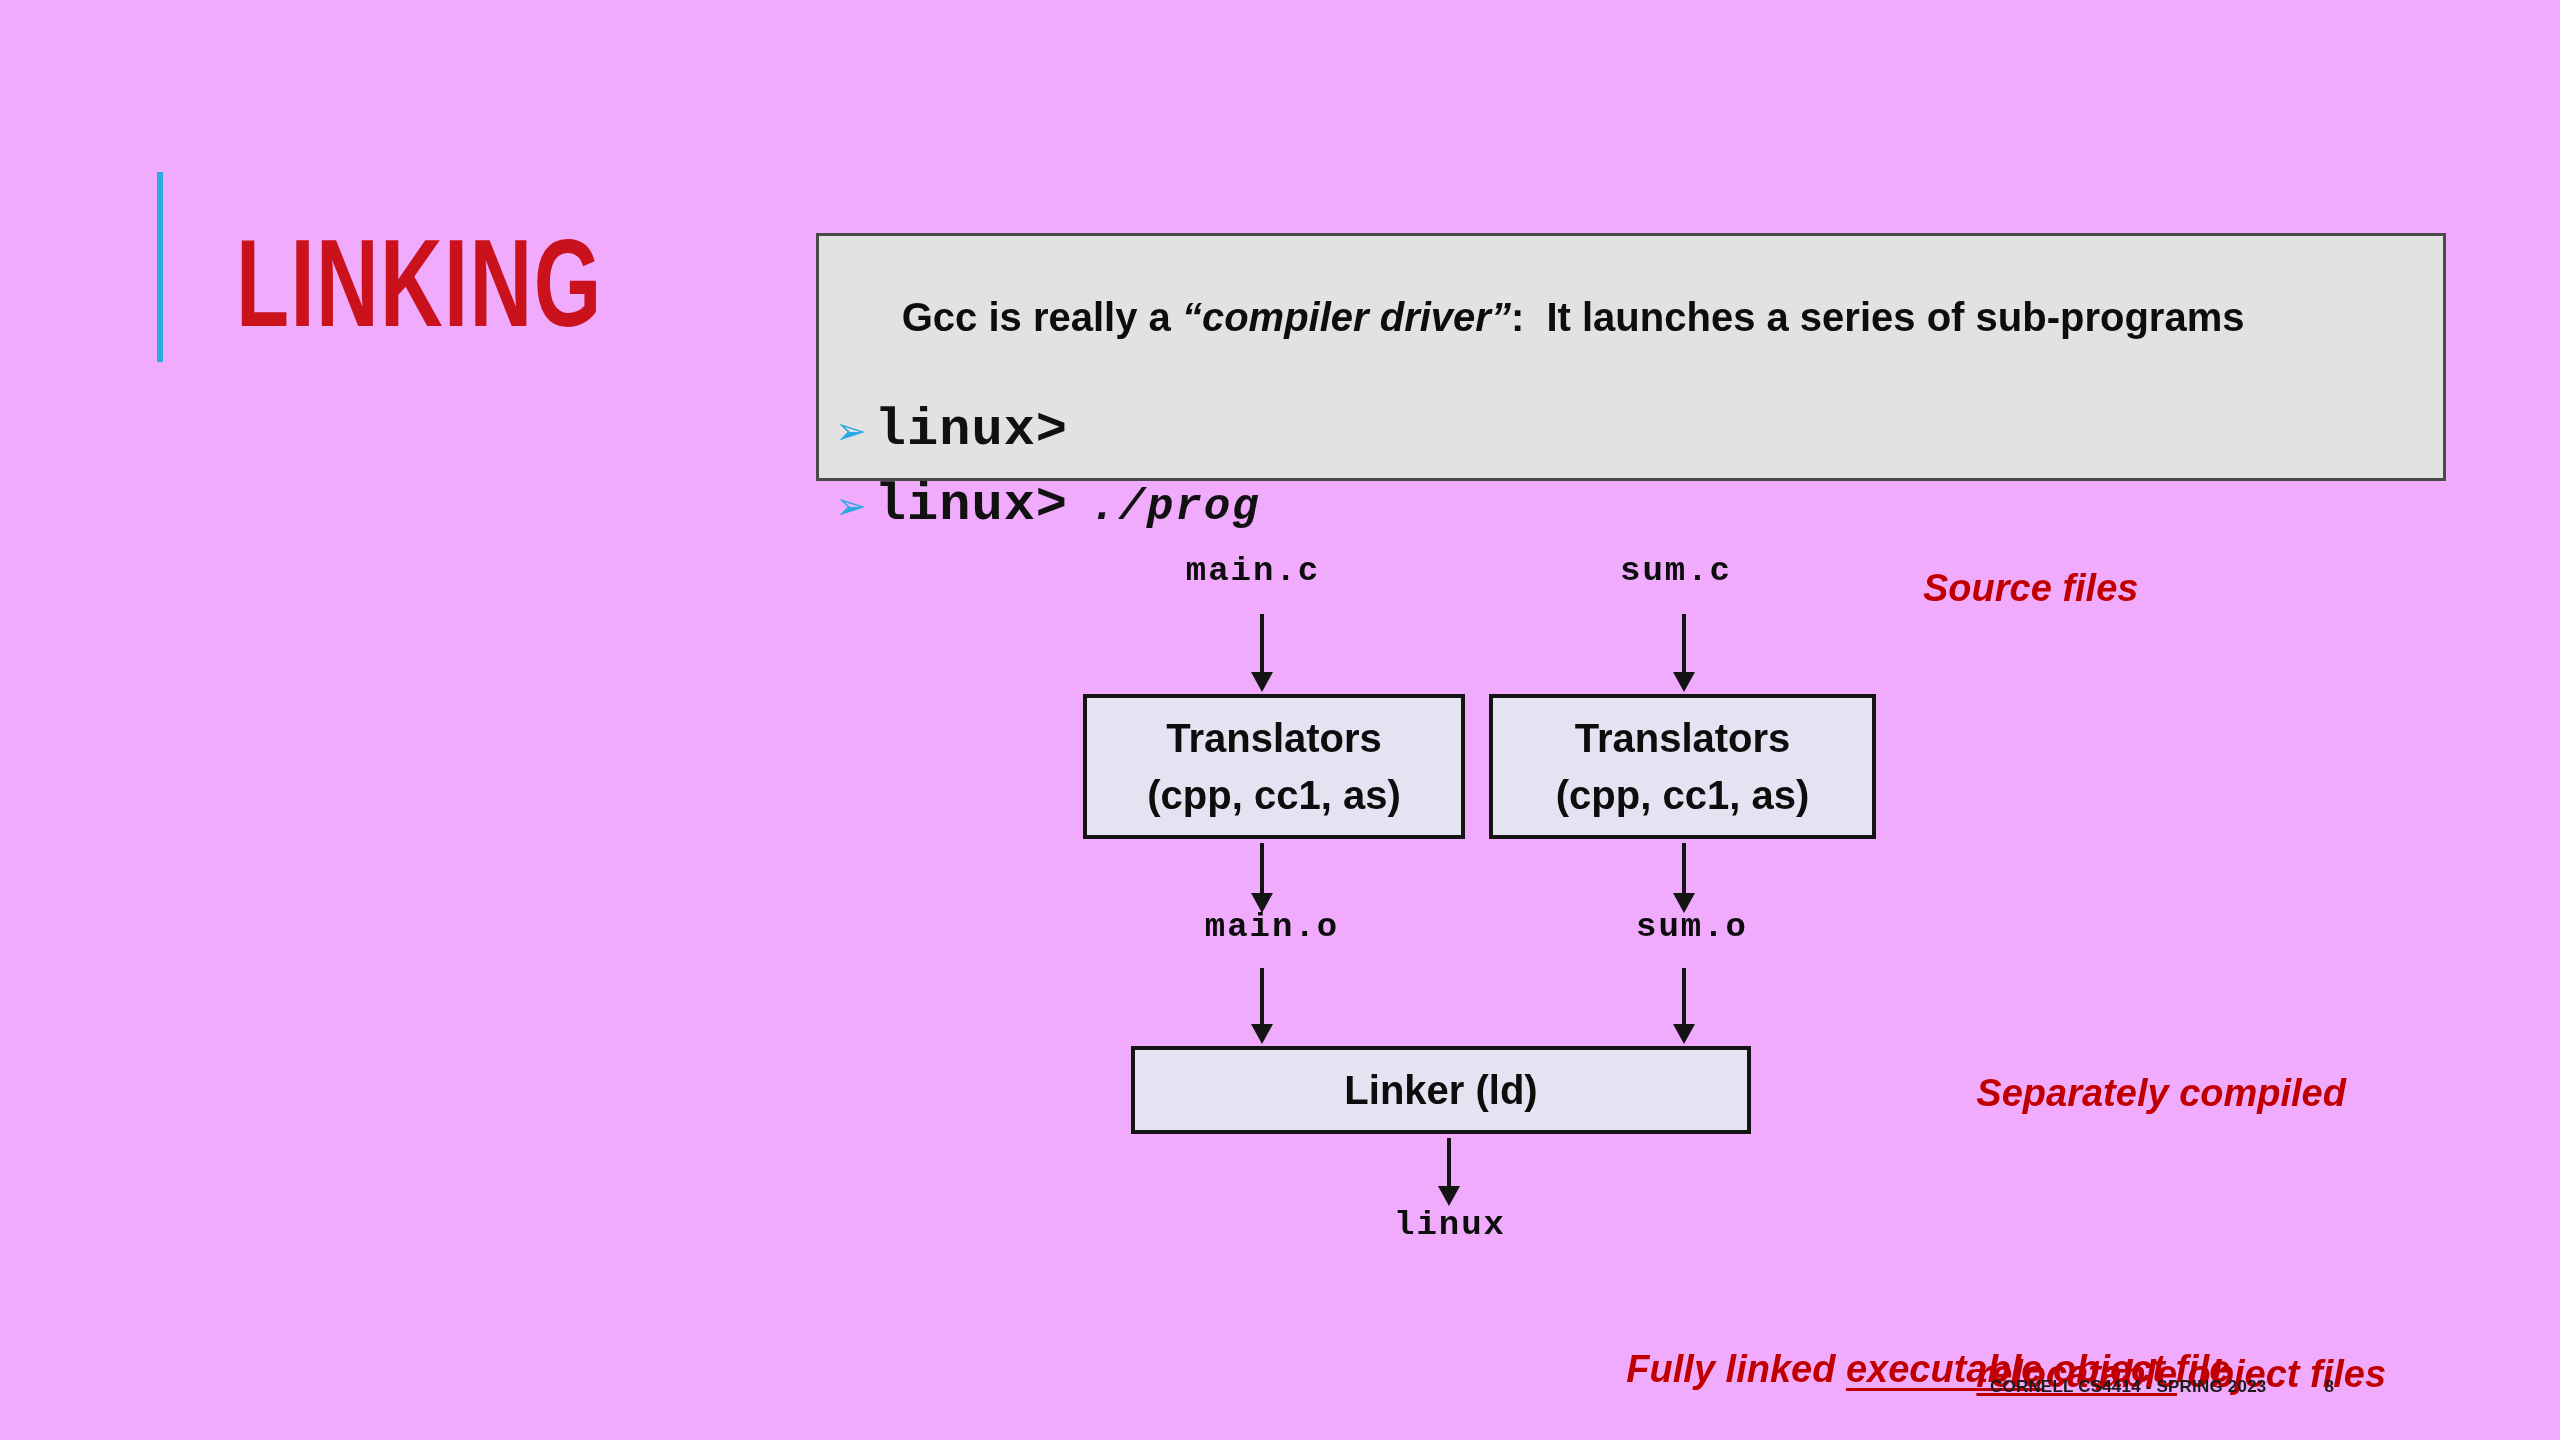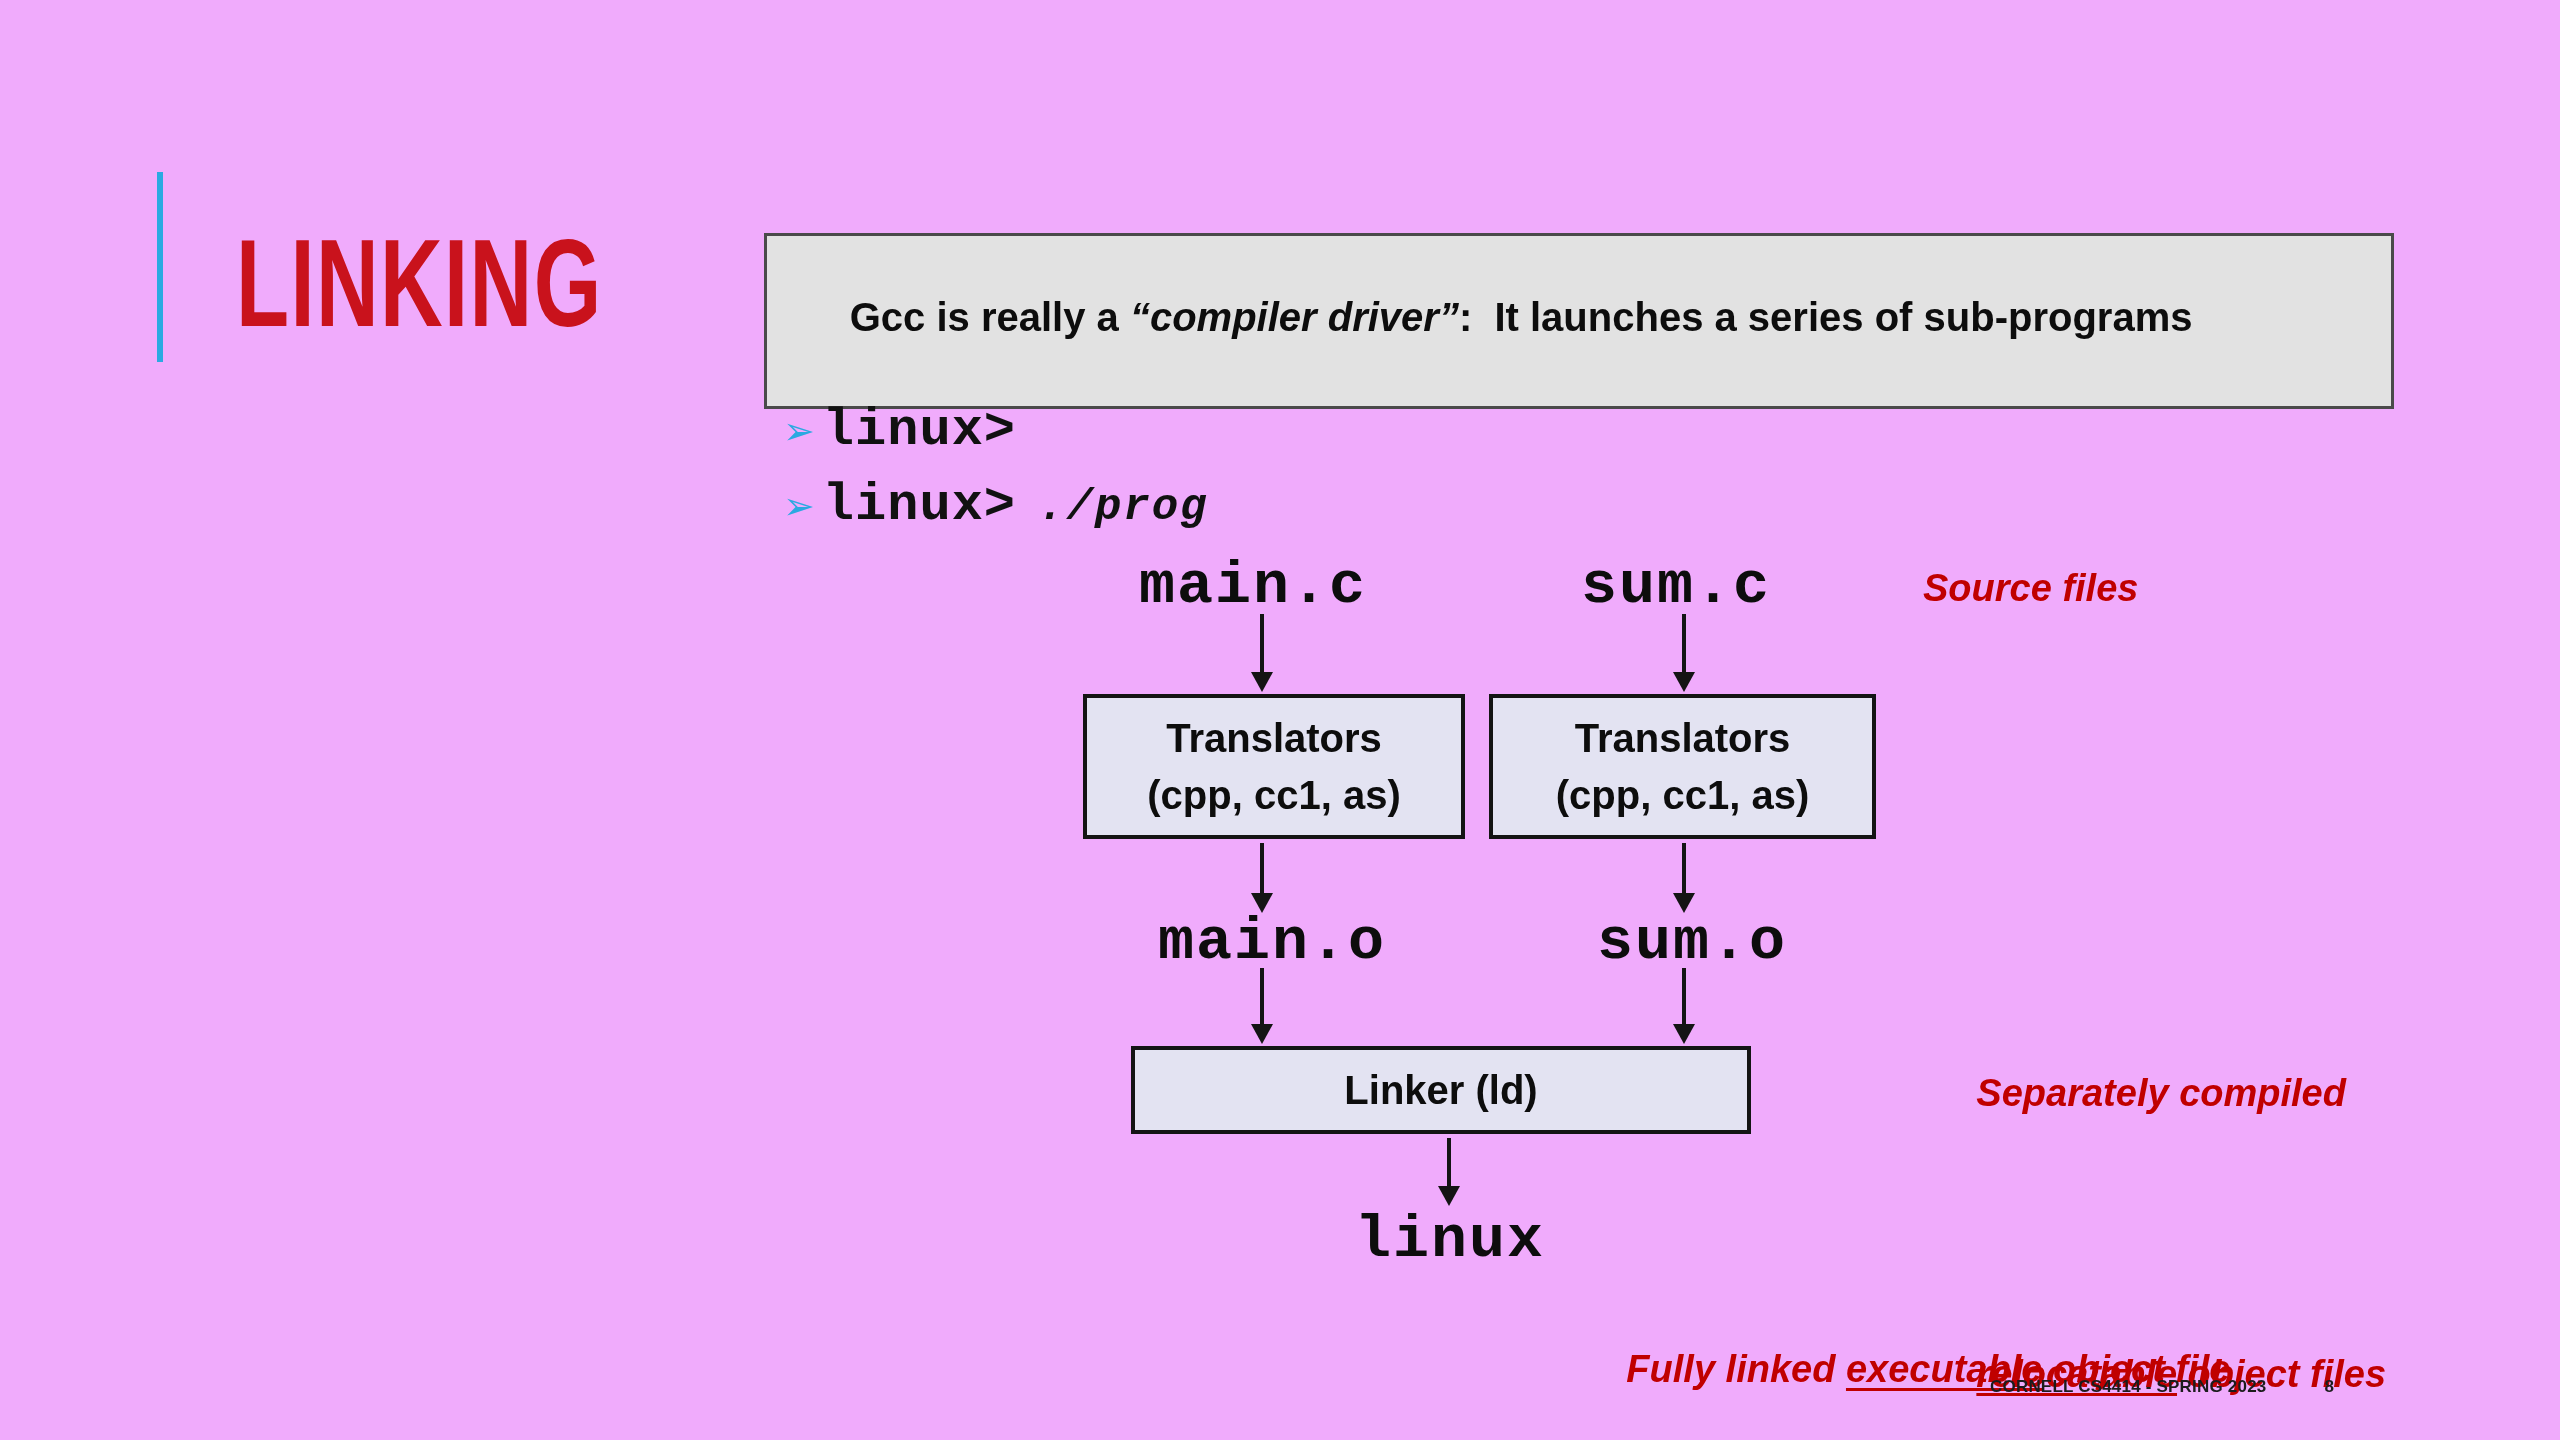--- a/index.html
+++ b/index.html
@@ -14,35 +14,35 @@
   .accent-bar { position:absolute; left:157px; top:172px; width:6px; height:190px; background:#2BA9E1; }
   .slide-title {
     position:absolute; left:236px; top:212px;
     font-size:124px; font-weight:bold; color:#C9121C;
     letter-spacing:2px; transform:scaleX(0.70); transform-origin:left top;
     white-space:nowrap;
   }
 
   
   .cmd-box {
-    position:absolute; left:764px; top:233px; width:1630px; height:176px;
+    position:absolute; left:816px; top:233px; width:1630px; height:248px;
     background:#E2E2E2; border:3px solid #4a4a4a; padding:14px 7px 0 16px;
   }
   .cmd-heading { font-size:40px; font-weight:bold; white-space:pre-wrap; color:#0d0d0d; }
   .cmd-heading .q-italic { font-style:italic; }
   .cmd-line { display:flex; align-items:baseline; margin-top:16px; white-space:pre; }
   .bullet-arrow { color:#2BA9E1; font-size:38px; line-height:1; margin-right:8px; font-style:normal; align-self:center; }
   .prompt { font-family:"Liberation Mono","DejaVu Sans Mono",monospace; font-weight:bold; font-size:52px; letter-spacing:1px; }
   .command { font-family:"Liberation Mono","DejaVu Sans Mono",monospace; font-weight:bold; font-style:italic; font-size:44px; margin-left:22px; letter-spacing:2px; }
 
   
   .mono-label {
     position:absolute; transform:translateX(-50%);
     font-family:"Liberation Mono","DejaVu Sans Mono",monospace;
-    font-weight:bold; font-size:60px; letter-spacing:2px; color:#0d0d0d; white-space:nowrap;
+    font-weight:bold; font-size:34px; letter-spacing:2px; color:#0d0d0d; white-space:nowrap;
   }
   .dbox {
     position:absolute; background:#E3E3F2; border:4px solid #141414;
     display:flex; flex-direction:column; align-items:center; justify-content:center;
     font-weight:bold; color:#0d0d0d; text-align:center;
   }
   .dbox .bline { font-size:40px; line-height:1.42; }
   .arrow { position:absolute; width:4px; background:#141414; transform:translateX(-50%); }
   .arrow::after {
     content:""; position:absolute; left:50%; transform:translateX(-50%); bottom:-20px;

